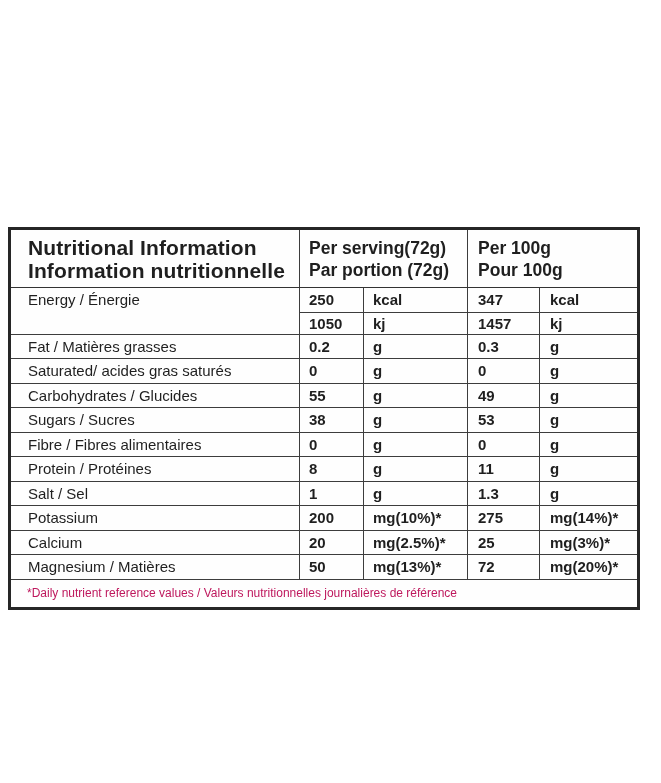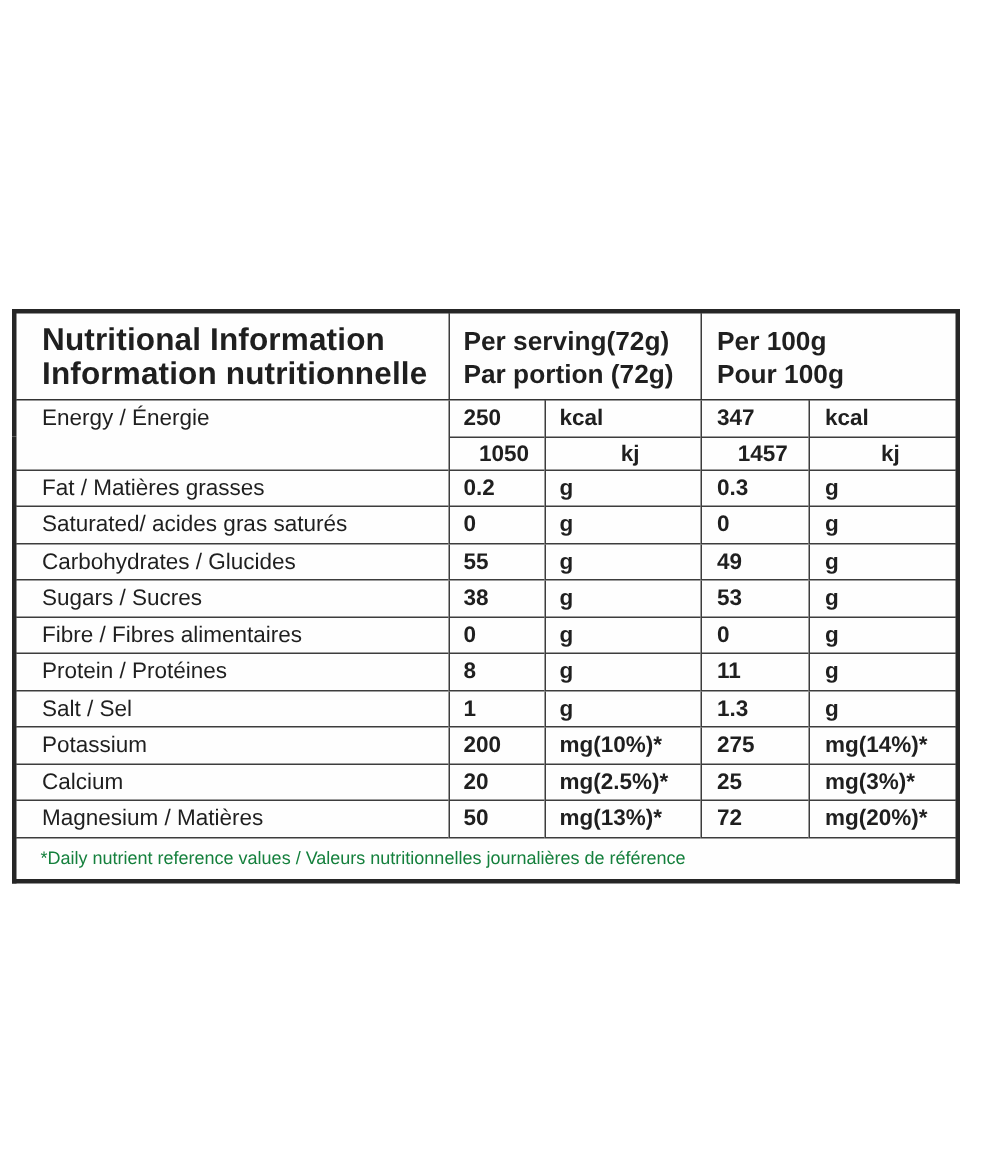--- a/index.html
+++ b/index.html
@@ -11,21 +11,21 @@
     width: 661px;
     height: 783px;
     position: relative;
     font-family: "Liberation Sans", sans-serif;
     color: #1f1f1f;
     -webkit-font-smoothing: antialiased;
   }
   .nutri-table {
     position: absolute;
     left: 8px;
-    top: 206px;
+    top: 227px;
     width: 574px;
     border-collapse: collapse;
     table-layout: fixed;
     background: #fefefe;
   }
   .nutri-table, .nutri-table td {
     box-sizing: border-box;
   }
   .nutri-table {
     border: 3px solid #262626;
@@ -52,42 +52,42 @@
   }
   td.colhdr {
     font-size: 17.5px;
     line-height: 22px;
   }
   
   .vline  { border-left: 1px solid #3d3d3d; font-weight: bold; }
   
   tr.hdr td { border-bottom: 1px solid #333333; }
   tr.body td { border-top: 1px solid #3d3d3d; }
-  tr.esub2 td { border-top: 1px solid #3d3d3d; text-align: center; }
+  tr.esub2 td { border-top: 1px solid #3d3d3d; }
   
   tr.esub1 td { height: 24.5px; }
   tr.esub2 td { height: 22px; }
   td.energy-label {
     vertical-align: top;
     padding-top: 3px;
     padding-left: 17px;
   }
   tr.body td { height: 24.5px; }
   td.lbl { padding-left: 17px; }
   td.val { padding-left: 9px; }
   td.unit { padding-left: 9px; }
   td.val2 { padding-left: 10px; margin-top: 34px; }
   td.unit2 { padding-left: 10px; }
   
   tr.foot td {
     border-top: 1px solid #3d3d3d;
     height: 29px;
     font-size: 12px;
     padding-left: 16px;
-    color: #15803d;
+    color: #be185d;
   }
 </style>
 </head>
 <body>
 
 <table class="nutri-table">
   <colgroup>
     <col style="width:290px">
     <col style="width:64px">
     <col style="width:104px">

